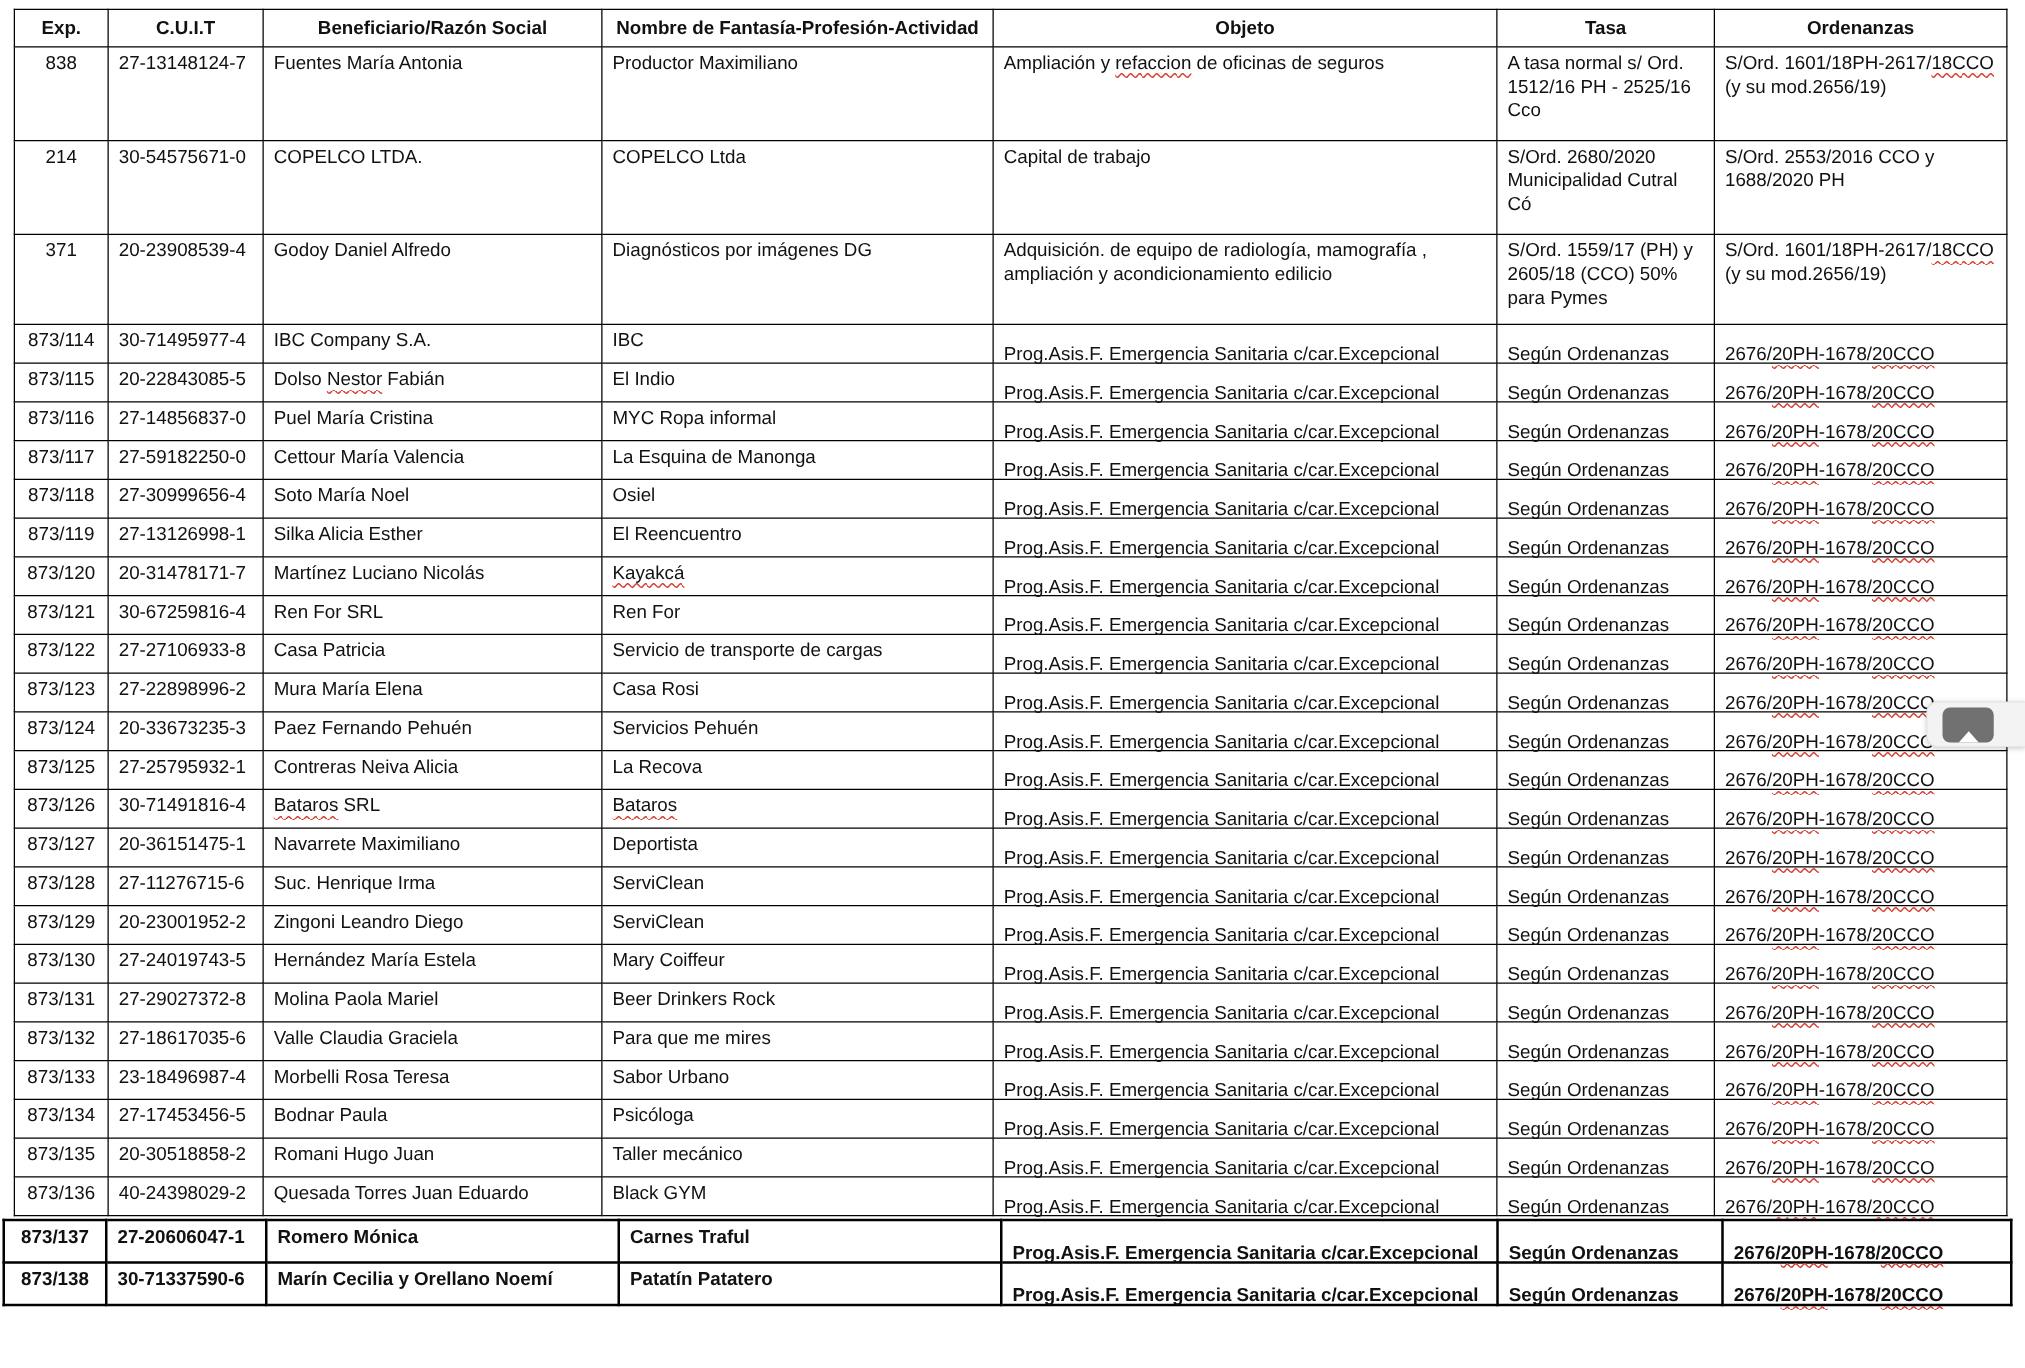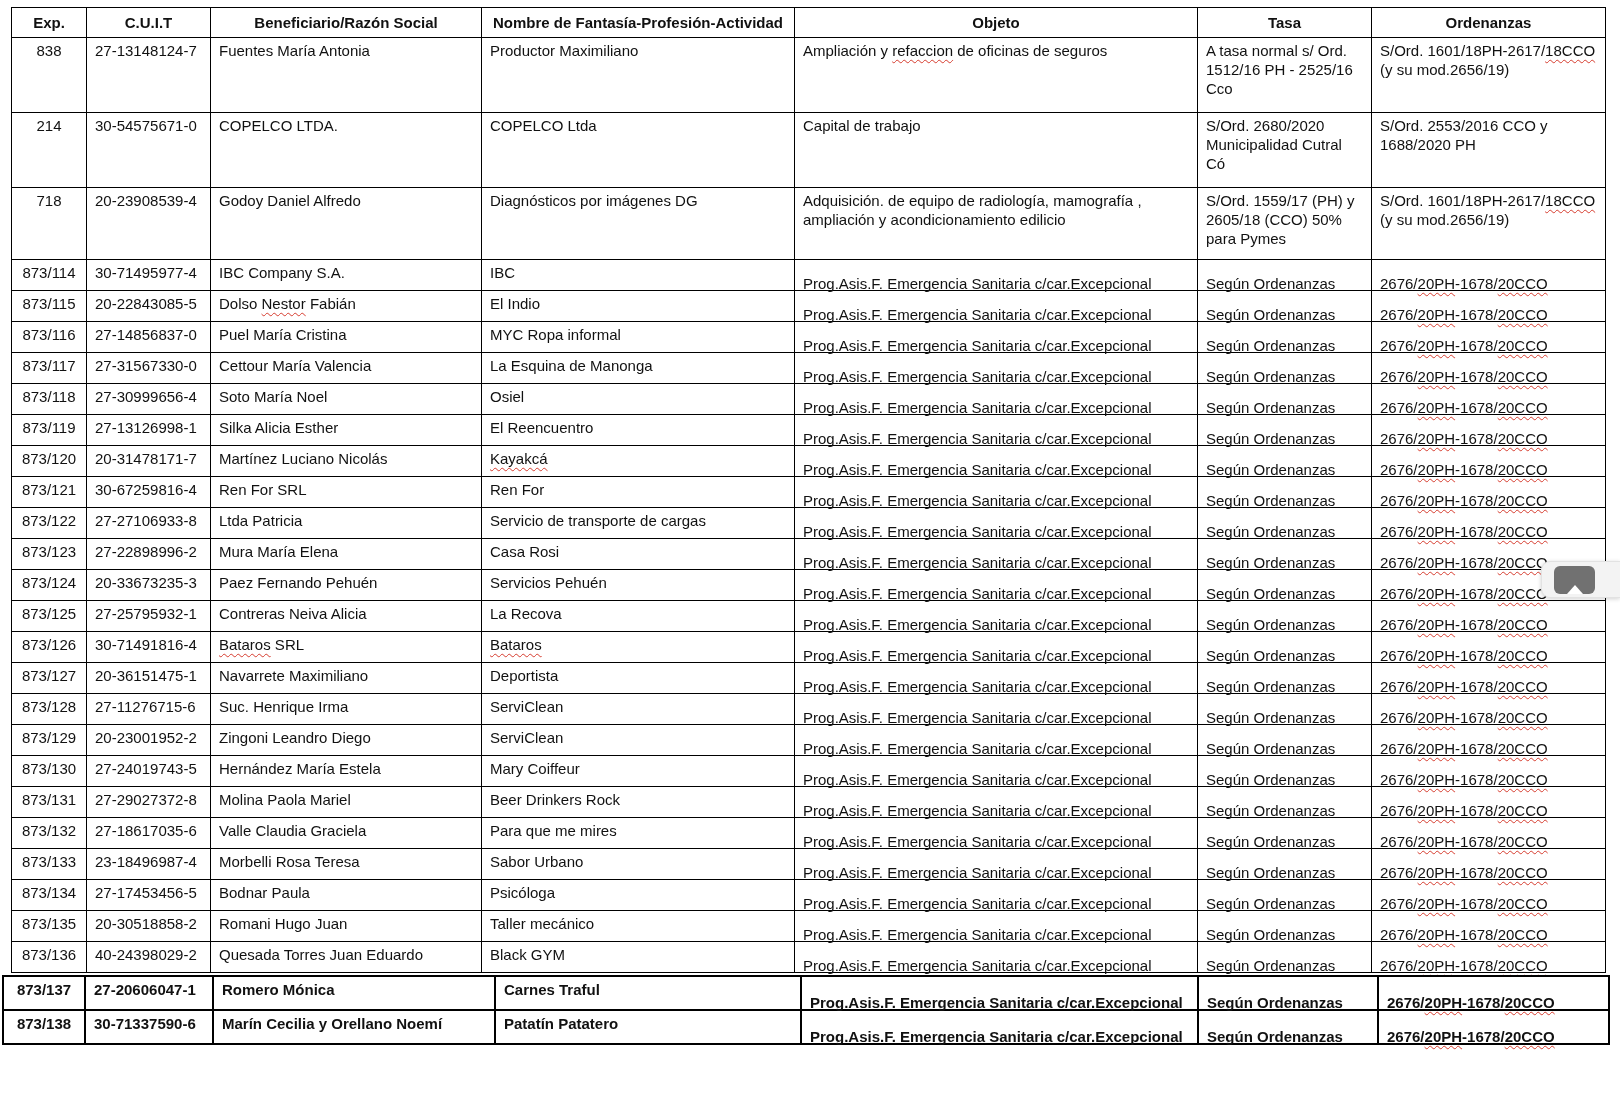--- a/index.html
+++ b/index.html
@@ -96,21 +96,21 @@
       <tr class="tall">
         <td class="col-exp"><span class="cw">214</span></td>
         <td class="col-cuit"><span class="cw">30-54575671-0</span></td>
         <td class="col-beneficiario"><span class="cw">COPELCO LTDA.</span></td>
         <td class="col-fantasia"><span class="cw">COPELCO Ltda</span></td>
         <td class="col-objeto"><span class="cw">Capital de trabajo</span></td>
         <td class="col-tasa"><span class="cw">S/Ord. 2680/2020 Municipalidad Cutral Có</span></td>
         <td class="col-ordenanzas"><span class="cw">S/Ord. 2553/2016 CCO y 1688/2020 PH</span></td>
       </tr>
       <tr class="tall">
-        <td class="col-exp"><span class="cw">718</span></td>
+        <td class="col-exp"><span class="cw">371</span></td>
         <td class="col-cuit"><span class="cw">20-23908539-4</span></td>
         <td class="col-beneficiario"><span class="cw">Godoy Daniel Alfredo</span></td>
         <td class="col-fantasia"><span class="cw">Diagnósticos por imágenes DG</span></td>
         <td class="col-objeto"><span class="cw">Adquisición. de equipo de radiología, mamografía , ampliación y acondicionamiento edilicio</span></td>
         <td class="col-tasa"><span class="cw">S/Ord. 1559/17 (PH) y 2605/18 (CCO) 50% para Pymes</span></td>
         <td class="col-ordenanzas"><span class="cw"><span>S/Ord. 1601/18PH-2617/</span><span class="sq">18CCO</span><span> (y su mod.2656/19)</span></span></td>
       </tr>
       <tr class="emergency">
         <td class="col-exp"><span class="cw">873/114</span></td>
         <td class="col-cuit"><span class="cw">30-71495977-4</span></td>
@@ -133,21 +133,21 @@
         <td class="col-exp"><span class="cw">873/116</span></td>
         <td class="col-cuit"><span class="cw">27-14856837-0</span></td>
         <td class="col-beneficiario"><span class="cw">Puel María Cristina</span></td>
         <td class="col-fantasia"><span class="cw">MYC Ropa informal</span></td>
         <td class="col-objeto low"><span class="cw">Prog.Asis.F. Emergencia Sanitaria c/car.Excepcional</span></td>
         <td class="col-tasa low"><span class="cw">Según Ordenanzas</span></td>
         <td class="col-ordenanzas low"><span class="cw"><span>2676/</span><span class="sq">20PH</span><span>-1678/</span><span class="sq">20CCO</span></span></td>
       </tr>
       <tr class="emergency">
         <td class="col-exp"><span class="cw">873/117</span></td>
-        <td class="col-cuit"><span class="cw">27-31567330-0</span></td>
+        <td class="col-cuit"><span class="cw">27-59182250-0</span></td>
         <td class="col-beneficiario"><span class="cw">Cettour María Valencia</span></td>
         <td class="col-fantasia"><span class="cw">La Esquina de Manonga</span></td>
         <td class="col-objeto low"><span class="cw">Prog.Asis.F. Emergencia Sanitaria c/car.Excepcional</span></td>
         <td class="col-tasa low"><span class="cw">Según Ordenanzas</span></td>
         <td class="col-ordenanzas low"><span class="cw"><span>2676/</span><span class="sq">20PH</span><span>-1678/</span><span class="sq">20CCO</span></span></td>
       </tr>
       <tr class="emergency">
         <td class="col-exp"><span class="cw">873/118</span></td>
         <td class="col-cuit"><span class="cw">27-30999656-4</span></td>
         <td class="col-beneficiario"><span class="cw">Soto María Noel</span></td>
@@ -179,21 +179,21 @@
         <td class="col-cuit"><span class="cw">30-67259816-4</span></td>
         <td class="col-beneficiario"><span class="cw">Ren For SRL</span></td>
         <td class="col-fantasia"><span class="cw">Ren For</span></td>
         <td class="col-objeto low"><span class="cw">Prog.Asis.F. Emergencia Sanitaria c/car.Excepcional</span></td>
         <td class="col-tasa low"><span class="cw">Según Ordenanzas</span></td>
         <td class="col-ordenanzas low"><span class="cw"><span>2676/</span><span class="sq">20PH</span><span>-1678/</span><span class="sq">20CCO</span></span></td>
       </tr>
       <tr class="emergency">
         <td class="col-exp"><span class="cw">873/122</span></td>
         <td class="col-cuit"><span class="cw">27-27106933-8</span></td>
-        <td class="col-beneficiario"><span class="cw">Ltda Patricia</span></td>
+        <td class="col-beneficiario"><span class="cw">Casa Patricia</span></td>
         <td class="col-fantasia"><span class="cw">Servicio de transporte de cargas</span></td>
         <td class="col-objeto low"><span class="cw">Prog.Asis.F. Emergencia Sanitaria c/car.Excepcional</span></td>
         <td class="col-tasa low"><span class="cw">Según Ordenanzas</span></td>
         <td class="col-ordenanzas low"><span class="cw"><span>2676/</span><span class="sq">20PH</span><span>-1678/</span><span class="sq">20CCO</span></span></td>
       </tr>
       <tr class="emergency">
         <td class="col-exp"><span class="cw">873/123</span></td>
         <td class="col-cuit"><span class="cw">27-22898996-2</span></td>
         <td class="col-beneficiario"><span class="cw">Mura María Elena</span></td>
         <td class="col-fantasia"><span class="cw">Casa Rosi</span></td>

